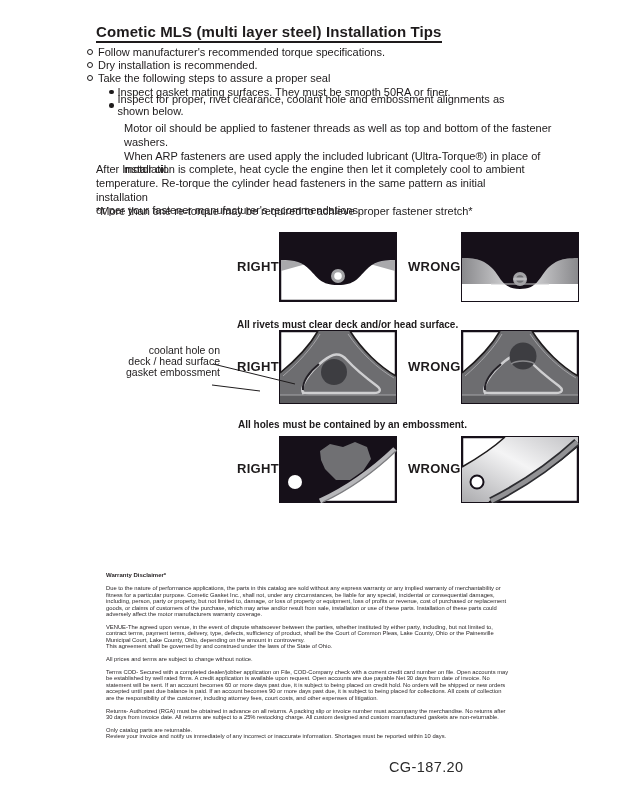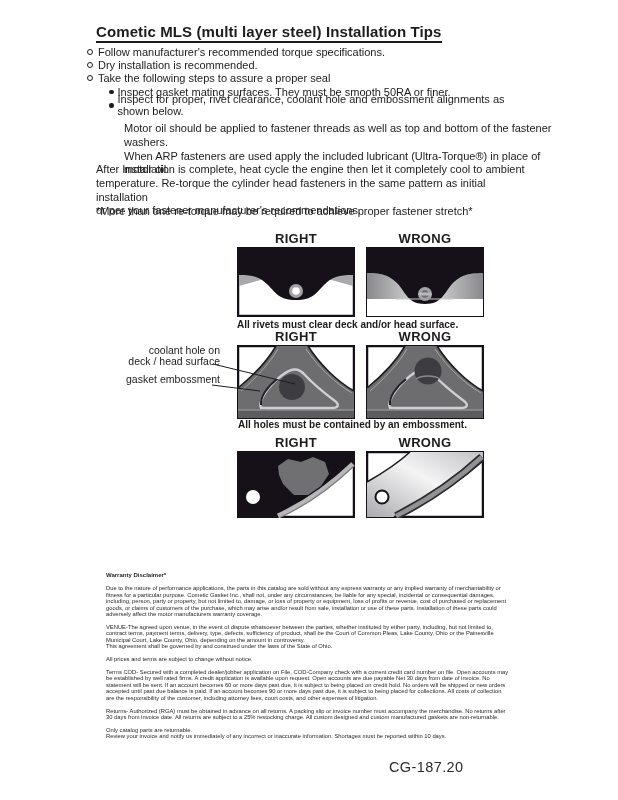--- a/index.html
+++ b/index.html
@@ -16,25 +16,25 @@
     border-bottom:2px solid #1e1b1c;padding-bottom:1px;letter-spacing:0.1px;
   }
   .tips{left:87px;top:45px;font-size:11px;width:440px;}
   .tipline{height:13.4px;display:flex;align-items:center;}
   .tipline.sub{padding-left:22px;}
   .mk-o{flex:none;width:4px;height:4px;border:1px solid #1e1b1c;border-radius:50%;margin-right:5px;}
   .mk-f{flex:none;width:4.5px;height:4.5px;background:#1e1b1c;border-radius:50%;margin-right:4px;}
   .diesel-h{left:96px;top:116px;font-size:13px;font-weight:bold;}
   .body-p{left:96px;top:0;font-size:11px;line-height:13.8px;width:440px;}
   .fig-row{display:flex;gap:11px;}
-  .fig-col{display:flex;flex-direction:column;align-items:center;text-align:right;}
+  .fig-col{display:flex;flex-direction:row;align-items:center;text-align:right;}
   .fig-label{font-size:13px;font-weight:bold;height:14px;line-height:14px;margin-bottom:1px;letter-spacing:0.3px;}
   .fig-caption{font-size:10px;font-weight:bold;line-height:12.5px;}
   .callouts{left:120px;top:345px;width:100px;text-align:right;font-size:10.5px;line-height:11px;}
-  .callouts .co2{margin-top:7px;}
+  .callouts .co2{margin-top:0;}
   .legal{left:106px;top:572px;width:414px;font-size:5.8px;line-height:6.4px;color:#2a2628;}
   .legal .hd{font-weight:bold;margin-bottom:7px;font-size:6px;}
   .legal .p{margin-bottom:6.5px;}
   .page-num{left:389px;top:759px;font-size:14.5px;color:#2b2b2b;letter-spacing:0.4px;}
   svg{display:block;}
 </style>
 </head>
 <body>
 
 <div class="page">

